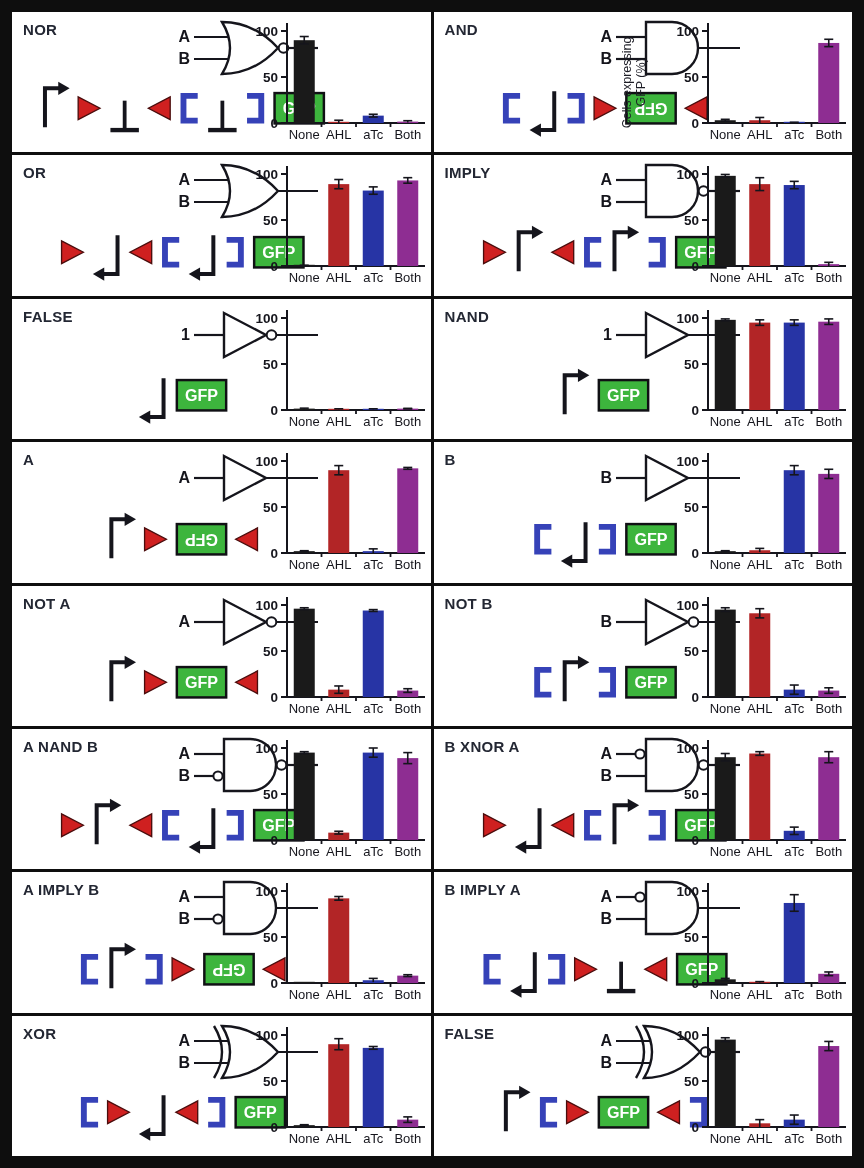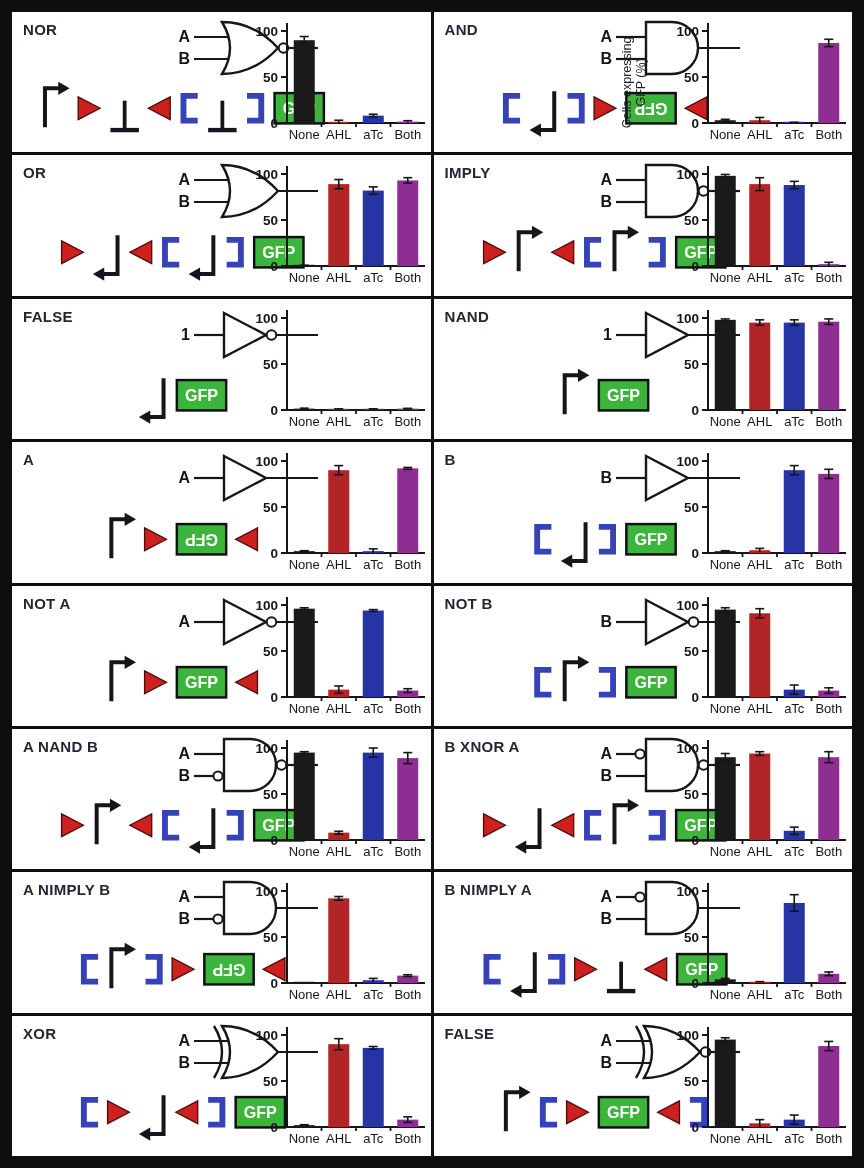--- a/index.html
+++ b/index.html
@@ -660,21 +660,21 @@
         <text x="126.25" y="124" font-size="13" text-anchor="middle" font-weight="400" fill="#15151c">aTc</text>
         <rect x="150.25" y="25.200000000000003" width="21" height="82.8" fill="#8e2d92"></rect>
         <line x1="160.75" y1="19.679999999999993" x2="160.75" y2="30.72" stroke="#15151c" stroke-width="1.6"></line>
         <line x1="156.25" y1="19.679999999999993" x2="165.25" y2="19.679999999999993" stroke="#15151c" stroke-width="1.6"></line>
         <line x1="156.25" y1="30.72" x2="165.25" y2="30.72" stroke="#15151c" stroke-width="1.6"></line>
         <text x="160.75" y="124" font-size="13" text-anchor="middle" font-weight="400" fill="#15151c">Both</text>
       </svg>
   </section>
 
   <section class="panel">
-    <div class="gate-name">A NIMPLY B</div>
+    <div class="gate-name">A IMPLY B</div>
     <svg class="gate-svg" viewBox="0 0 180 64">
         <text x="30" y="26" font-size="16" text-anchor="end" font-weight="600" fill="#15151c">A</text>
         <line x1="34" y1="21" x2="66" y2="21" stroke="#15151c" stroke-width="2.2"></line>
         <text x="30" y="48" font-size="16" text-anchor="end" font-weight="600" fill="#15151c">B</text>
         <line x1="34" y1="43" x2="53" y2="43" stroke="#15151c" stroke-width="2.2"></line>
         <circle cx="58" cy="43" r="4.6" fill="#fff" stroke="#15151c" stroke-width="2"></circle>
         <path d="M 64 6 L 90 6 A 26 26 0 0 1 90 58 L 64 58 Z" fill="#fff" stroke="#15151c" stroke-width="2.4"></path>
         <line x1="116" y1="32" x2="158" y2="32" stroke="#15151c" stroke-width="2.2"></line>
       </svg>
     <svg class="circuit-svg" viewBox="0 0 217 78">
@@ -712,21 +712,21 @@
         <text x="126.25" y="124" font-size="13" text-anchor="middle" font-weight="400" fill="#15151c">aTc</text>
         <rect x="150.25" y="100.64" width="21" height="7.36" fill="#8e2d92"></rect>
         <line x1="160.75" y1="99.72" x2="160.75" y2="101.56" stroke="#15151c" stroke-width="1.6"></line>
         <line x1="156.25" y1="99.72" x2="165.25" y2="99.72" stroke="#15151c" stroke-width="1.6"></line>
         <line x1="156.25" y1="101.56" x2="165.25" y2="101.56" stroke="#15151c" stroke-width="1.6"></line>
         <text x="160.75" y="124" font-size="13" text-anchor="middle" font-weight="400" fill="#15151c">Both</text>
       </svg>
   </section>
 
   <section class="panel">
-    <div class="gate-name">B NIMPLY A</div>
+    <div class="gate-name">B IMPLY A</div>
     <svg class="gate-svg" viewBox="0 0 180 64">
         <text x="30" y="26" font-size="16" text-anchor="end" font-weight="600" fill="#15151c">A</text>
         <line x1="34" y1="21" x2="53" y2="21" stroke="#15151c" stroke-width="2.2"></line>
         <circle cx="58" cy="21" r="4.6" fill="#fff" stroke="#15151c" stroke-width="2"></circle>
         <text x="30" y="48" font-size="16" text-anchor="end" font-weight="600" fill="#15151c">B</text>
         <line x1="34" y1="43" x2="66" y2="43" stroke="#15151c" stroke-width="2.2"></line>
         <path d="M 64 6 L 90 6 A 26 26 0 0 1 90 58 L 64 58 Z" fill="#fff" stroke="#15151c" stroke-width="2.4"></path>
         <line x1="116" y1="32" x2="158" y2="32" stroke="#15151c" stroke-width="2.2"></line>
       </svg>
     <svg class="circuit-svg" viewBox="0 0 258 78">

